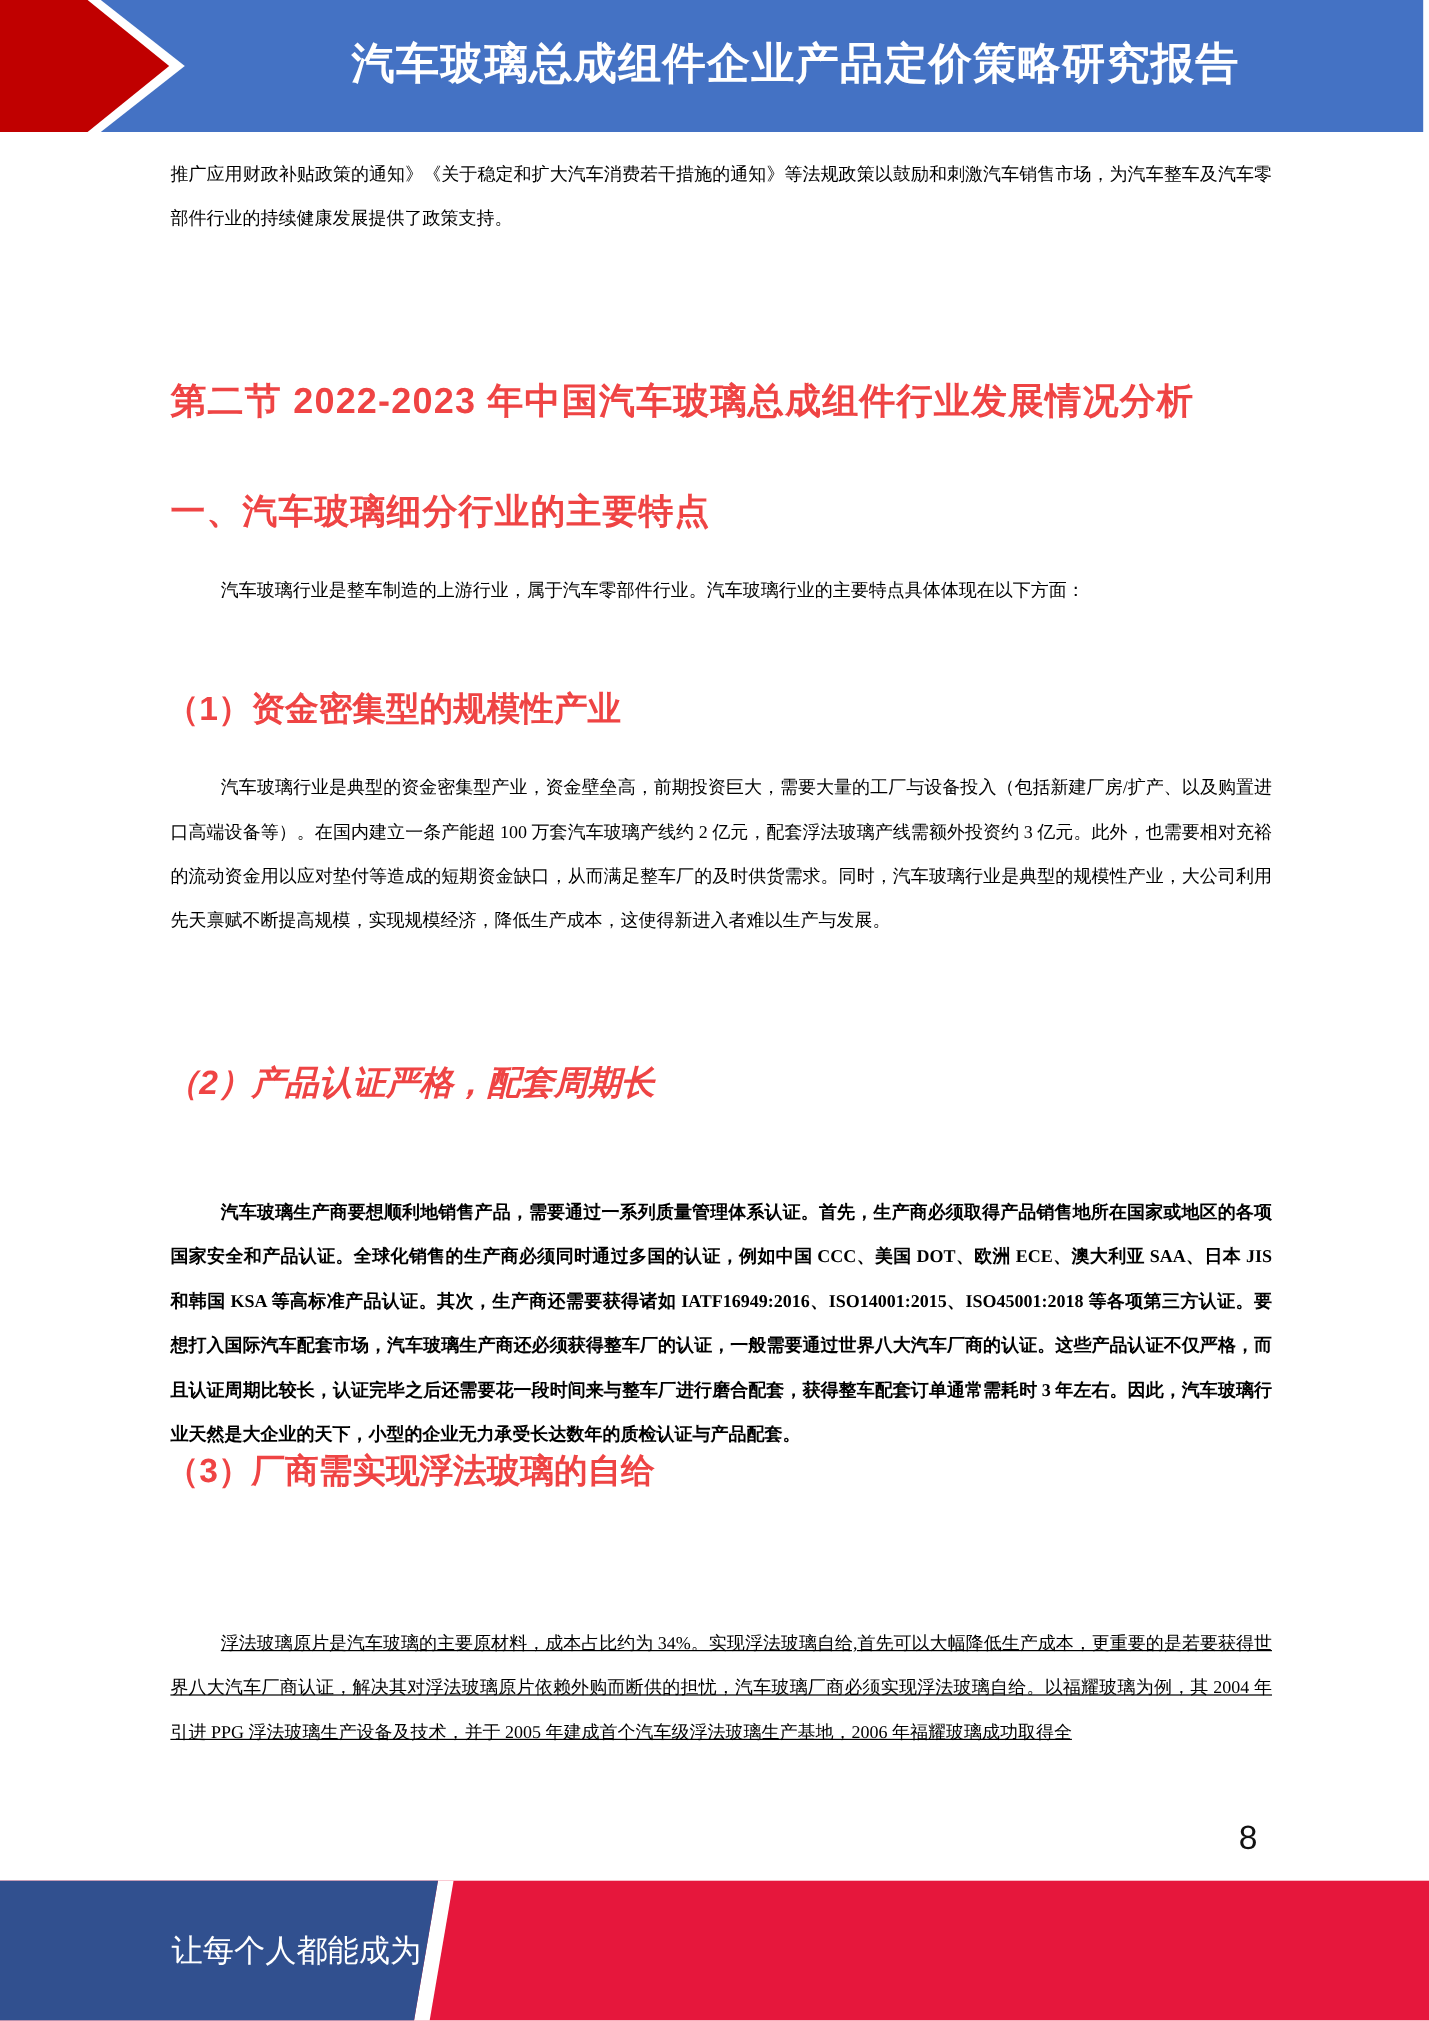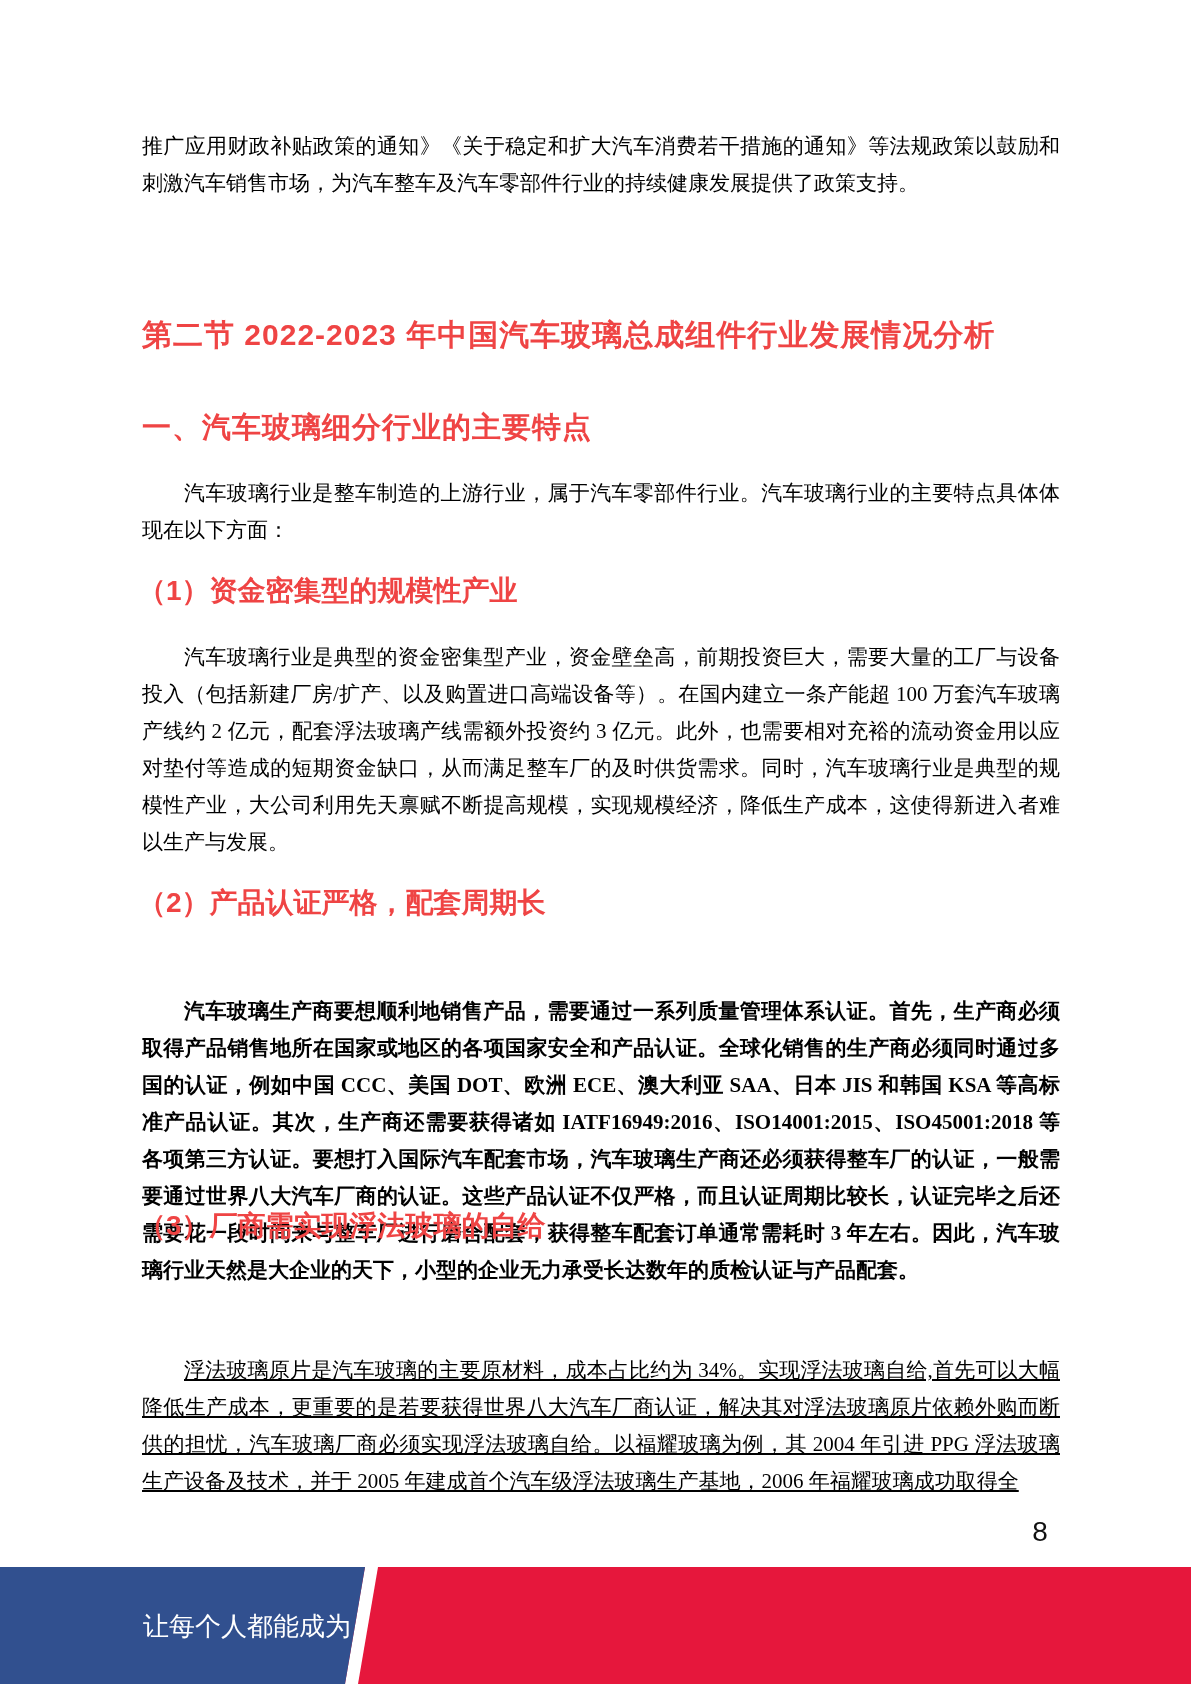--- a/index.html
+++ b/index.html
@@ -17,33 +17,33 @@
   .banner-title {
     position:absolute; left:160px; right:20px; top:33px;
     text-align:center;
     font-family:"Liberation Sans","DejaVu Sans",sans-serif;
     font-weight:bold; font-size:36px; line-height:1.1; color:#ffffff;
     letter-spacing:1px; white-space:nowrap;
   }
   
   .body-p {
     position:absolute; left:142px; width:918px;
-    font-size:21px; line-height:37px; text-align:justify;
+    font-size:15px; line-height:37px; text-align:justify;
     margin:0;
   }
   .indent { text-indent:42px; }
   .hd {
     position:absolute; left:142px; margin:0;
     font-family:"Liberation Sans","DejaVu Sans",sans-serif;
     font-weight:bold; color:#ef4444; white-space:nowrap;
   }
   .hd-section { top:315px; font-size:30px; line-height:40px; letter-spacing:1px; }
   .hd-sub     { top:407px; font-size:29px; line-height:40px; letter-spacing:1px; }
   .hd-f1      { top:571px;  font-size:28px; line-height:40px; left:138px; }
-  .hd-f2      { top:883px;  font-size:28px; line-height:40px; left:138px; }
+  .hd-f2      { top:883px;  font-size:28px; line-height:40px; left:138px;font-style:italic; }
   .hd-f3      { top:1206px; font-size:28px; line-height:40px; left:138px; }
   .p0 { top:128px; }
   .p1 { top:475px; }
   .p2 { top:639px; }
   .p3 { top:993px;font-weight:bold; }
   .p4 { top:1352px;text-decoration:underline; }
   
   .page-number {
     position:absolute; left:1015px; top:1516px; width:50px;
     text-align:center;
@@ -64,20 +64,27 @@
     position:absolute; left:402px; top:50%; transform:translateY(-50%);
     color:#ffffff; font-size:24px; white-space:nowrap; letter-spacing:0.5px;
     font-family:"Liberation Serif","DejaVu Serif",serif;
   }
 </style>
 </head>
 <body>
 
 <div class="page">
 
+  <header class="banner" style="background: rgb(68, 114, 196);">
+    <svg class="banner-chevron" width="160" height="110" viewBox="0 0 160 110">
+      <polygon points="0,0 84,0 154,55 84,110 0,110" fill="#FFFFFF"></polygon>
+      <polygon points="0,0 73,0 141,55 73,110 0,110" fill="#C00000"></polygon>
+    </svg>
+    <div class="banner-title">汽车玻璃总成组件企业产品定价策略研究报告</div>
+  </header>
 
   <main>
     <p class="body-p p0">推广应用财政补贴政策的通知》《关于稳定和扩大汽车消费若干措施的通知》等法规政策以鼓励和刺激汽车销售市场，为汽车整车及汽车零部件行业的持续健康发展提供了政策支持。</p>
 
     <h1 class="hd hd-section">第二节 2022-2023 年中国汽车玻璃总成组件行业发展情况分析</h1>
 
     <h2 class="hd hd-sub">一、汽车玻璃细分行业的主要特点</h2>
 
     <p class="body-p p1 indent">汽车玻璃行业是整车制造的上游行业，属于汽车零部件行业。汽车玻璃行业的主要特点具体体现在以下方面：</p>
 

